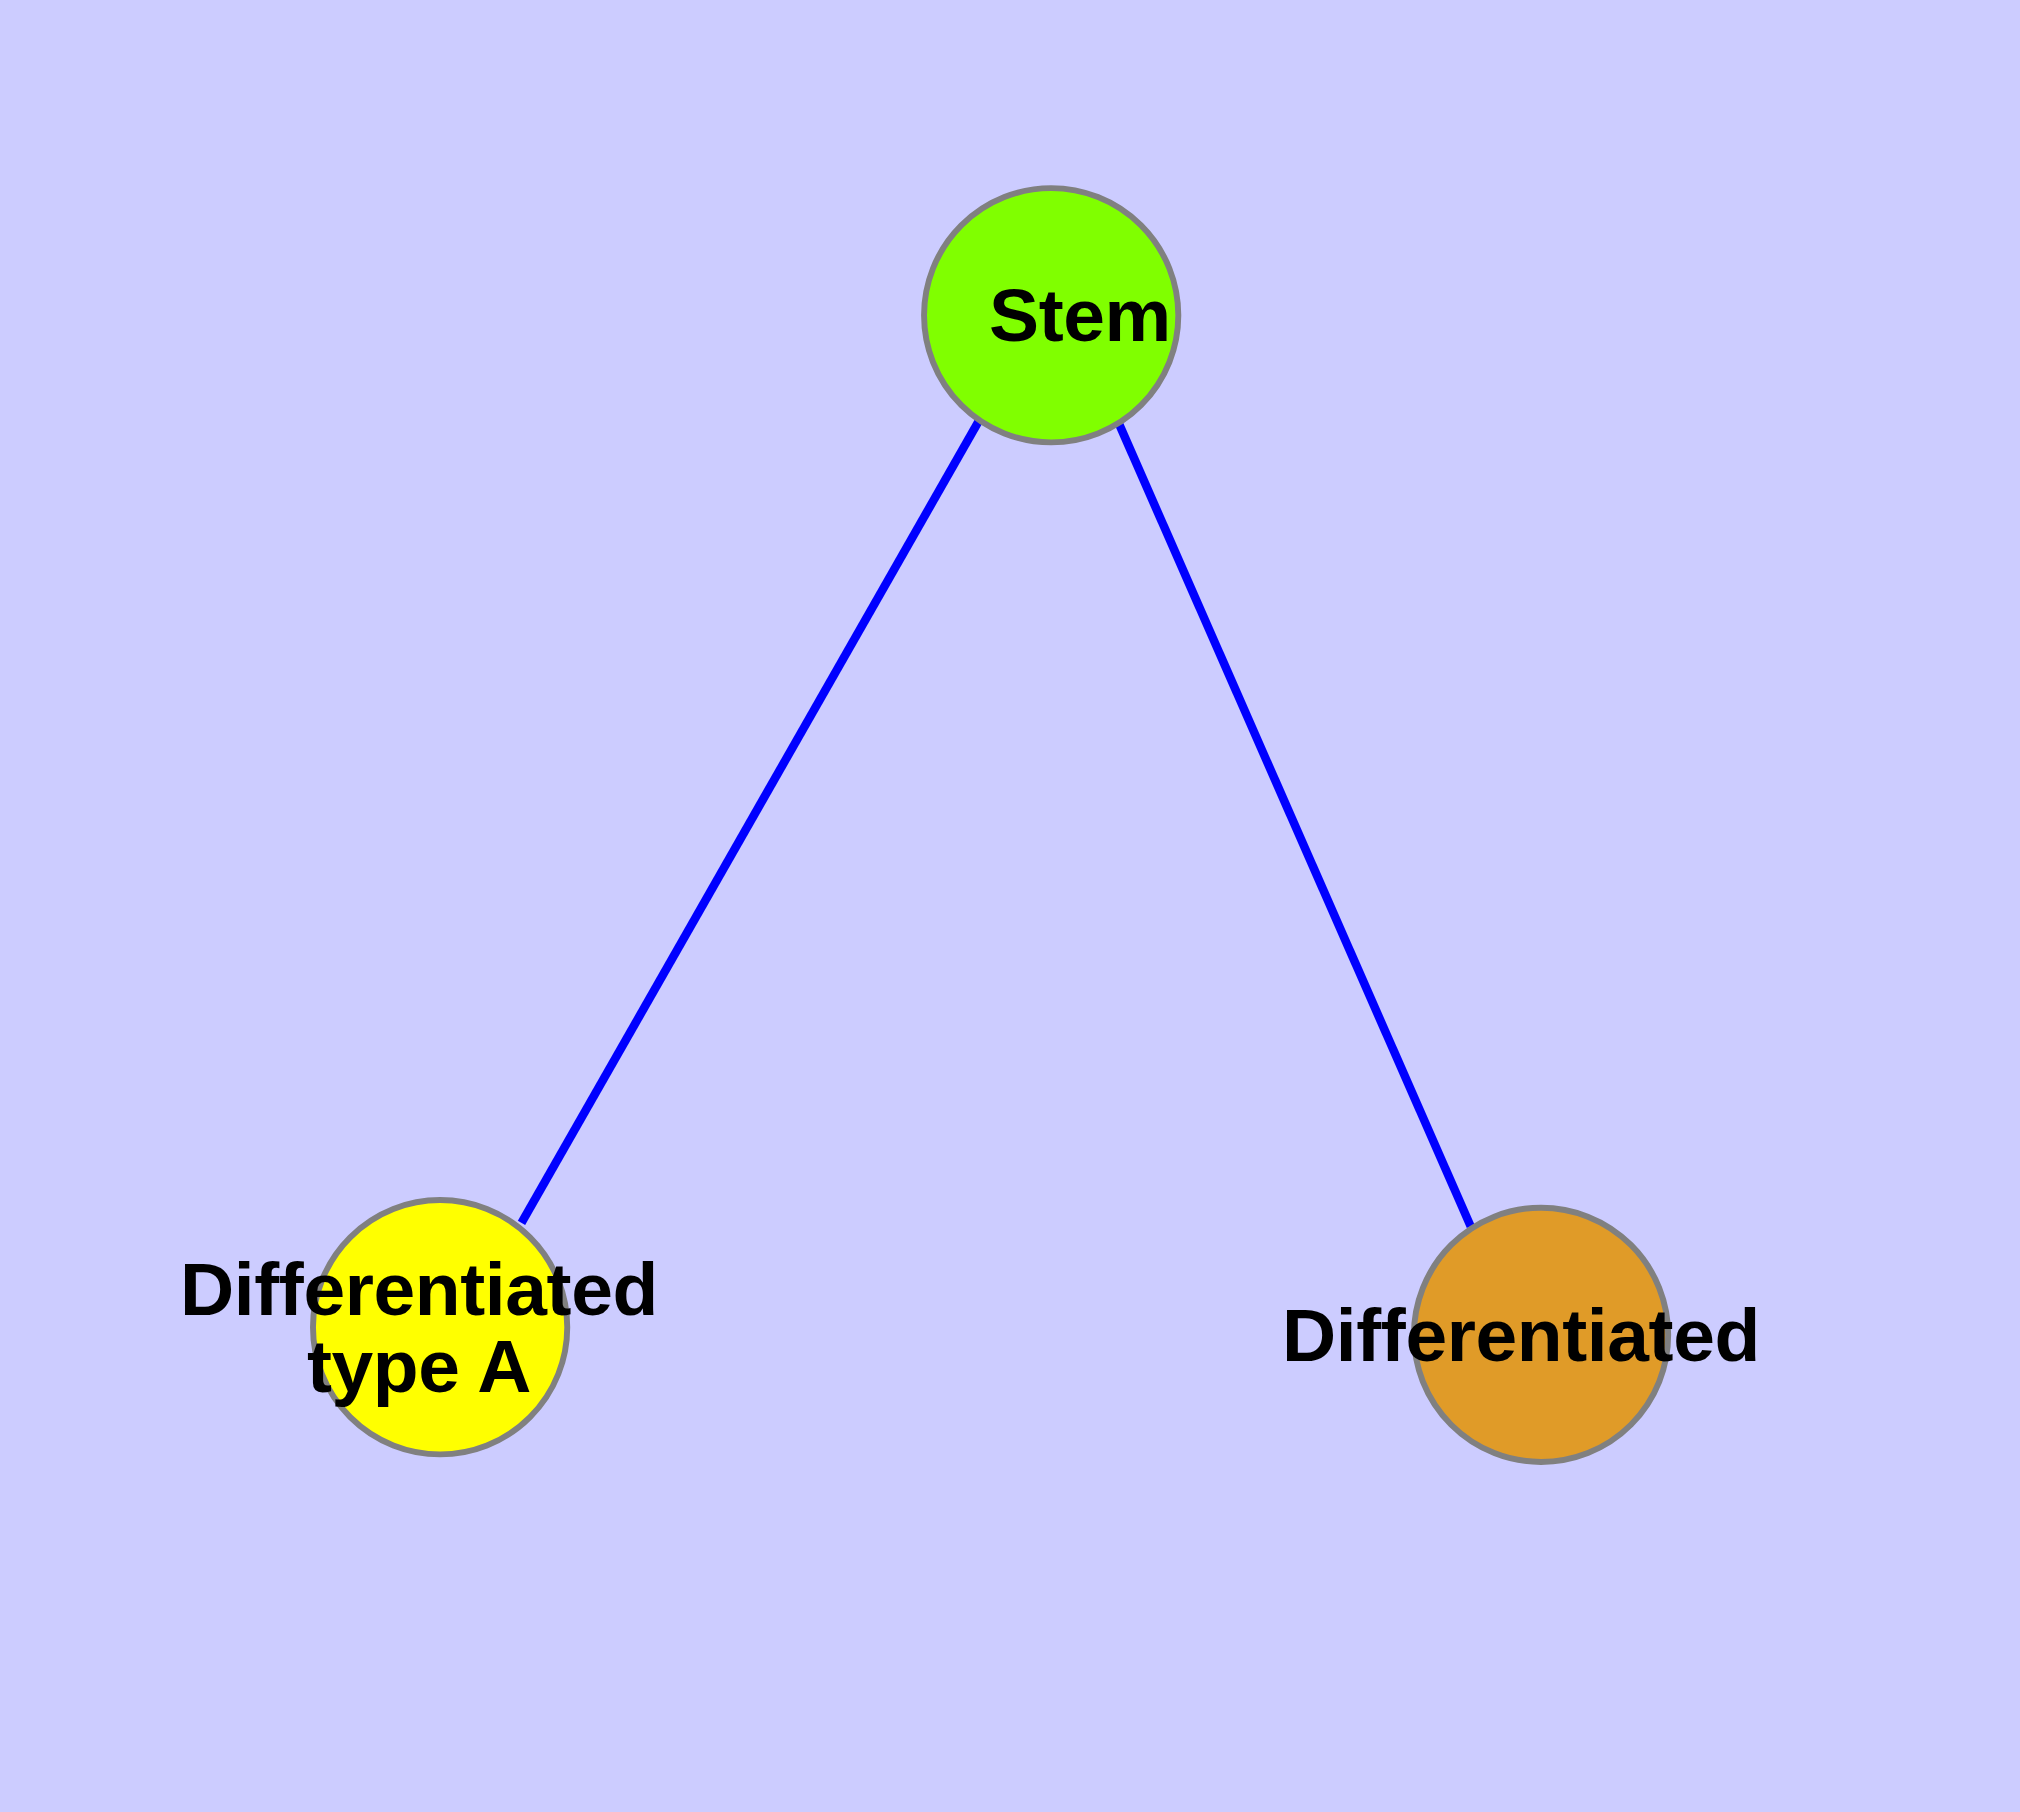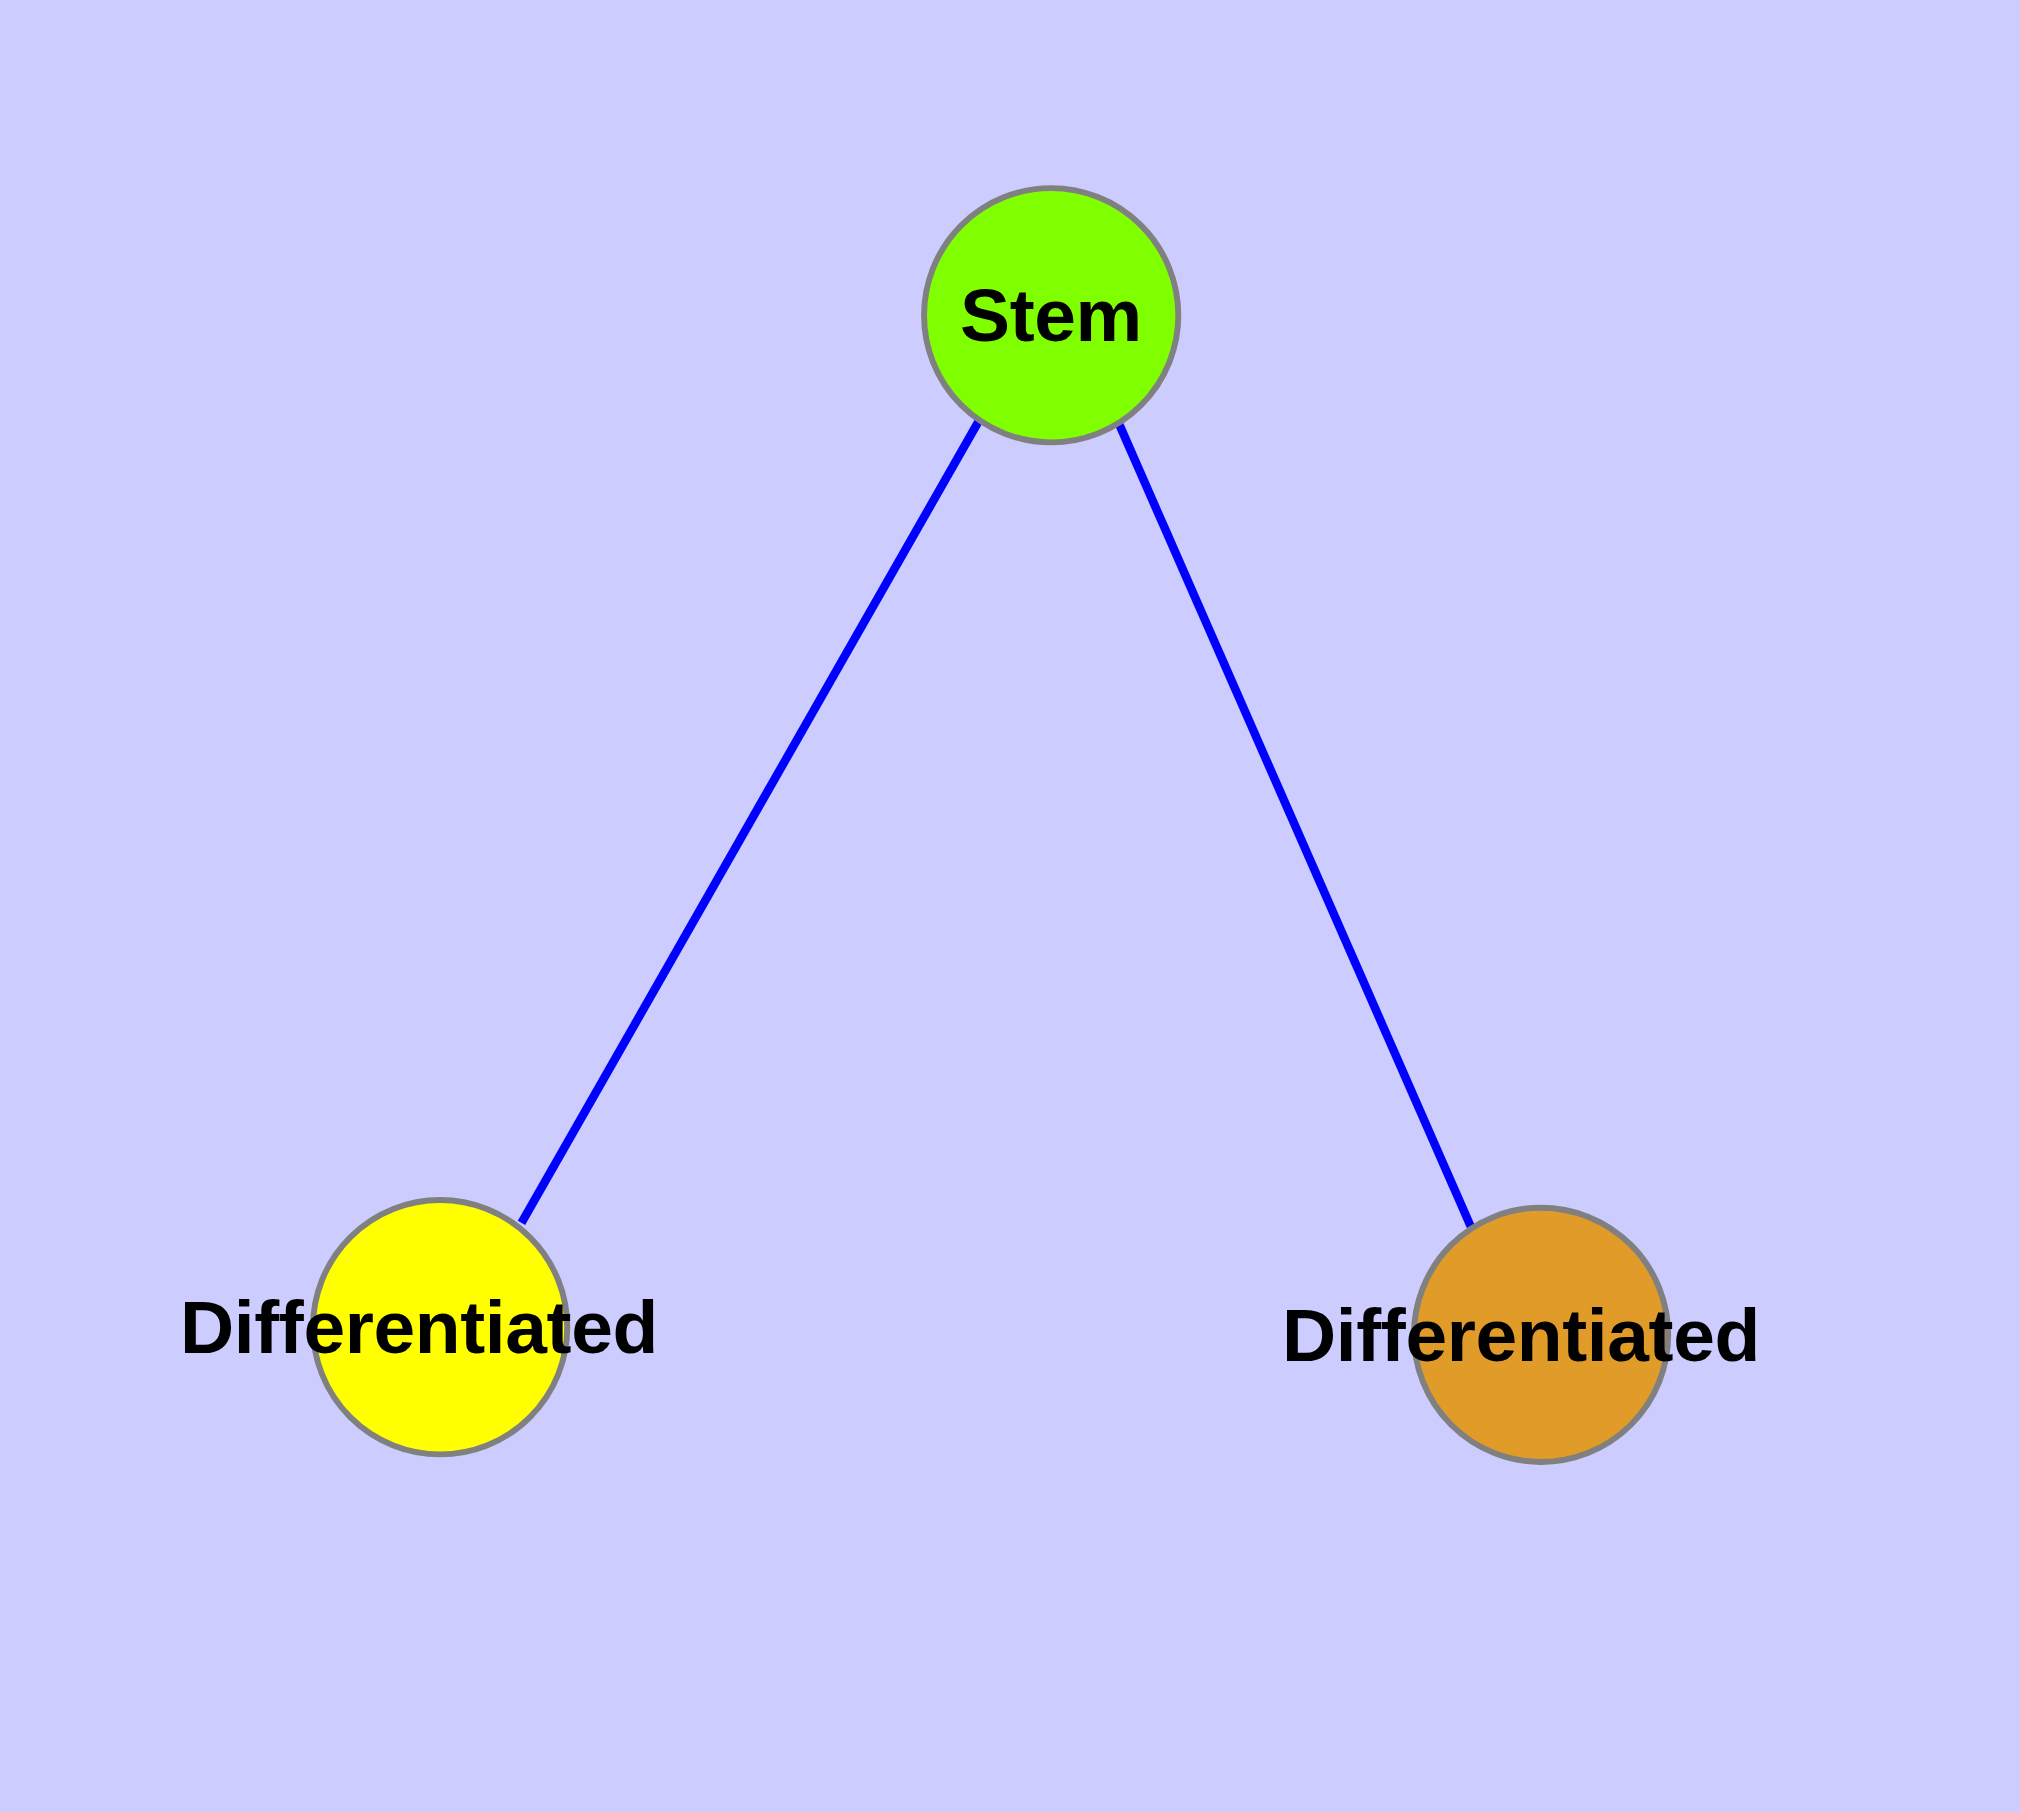--- a/index.html
+++ b/index.html
@@ -37,21 +37,21 @@
     font-weight: bold;
     font-size: 75px;
     line-height: 1.02;
     color: #000000;
     white-space: pre;
     pointer-events: none;
     letter-spacing: -0.4px;
   }
   
   #label-stem {
-    left: 1051px;
+    left: 1080px;
     top: 315px;
     transform: translate(-50%, -50%);
   }
   #label-diff-a {
     left: 419px;
     top: 1327px;
     transform: translate(-50%, -50%);
   }
   #label-diff-b {
     left: 1521px;
@@ -73,18 +73,18 @@
     </g>
     <g>
       <circle cx="1240" cy="372" r="150" fill="#80ff00" stroke="#808080" stroke-width="7"></circle>
       <circle cx="519" cy="1566" r="150" fill="#ffff00" stroke="#808080" stroke-width="7"></circle>
       <circle cx="1818" cy="1575" r="150" fill="#e09b28" stroke="#808080" stroke-width="7"></circle>
     </g>
   </svg>
 
   <div class="node-label" id="label-stem">Stem</div>
 
-  <div class="node-label" id="label-diff-a"><span>Differentiated</span><br></div>
+  <div class="node-label" id="label-diff-a"><span>Differentiated</span><br><span>type A</span></div>
 
   <div class="node-label" id="label-diff-b"><span>Differentiated</span><br></div>
 
 </div>
 
 
 </body></html>

